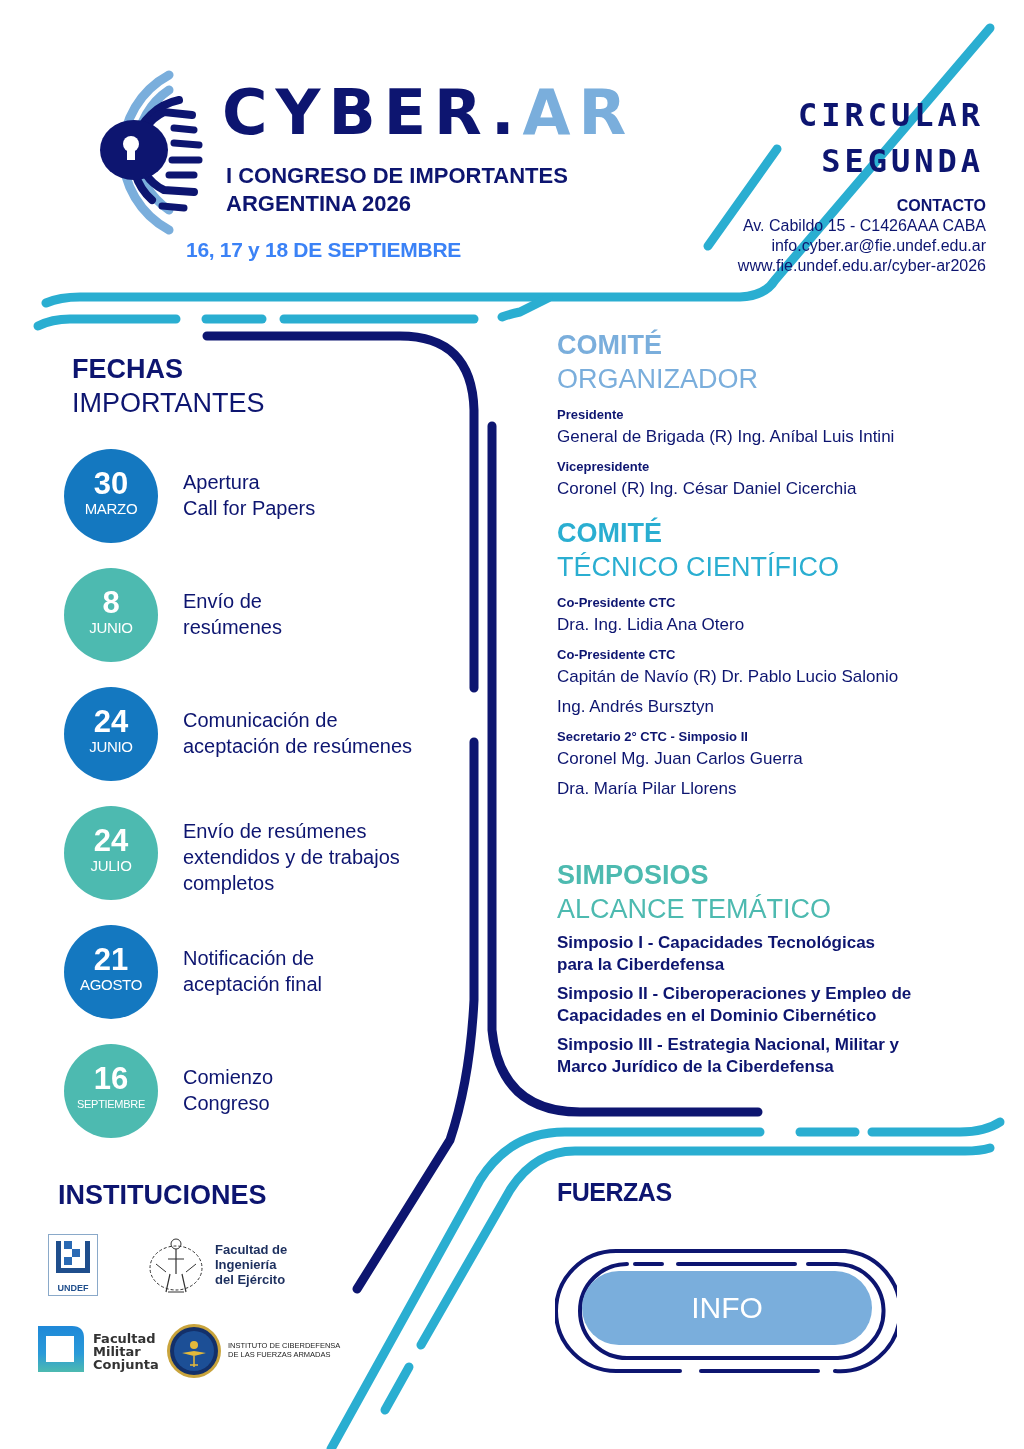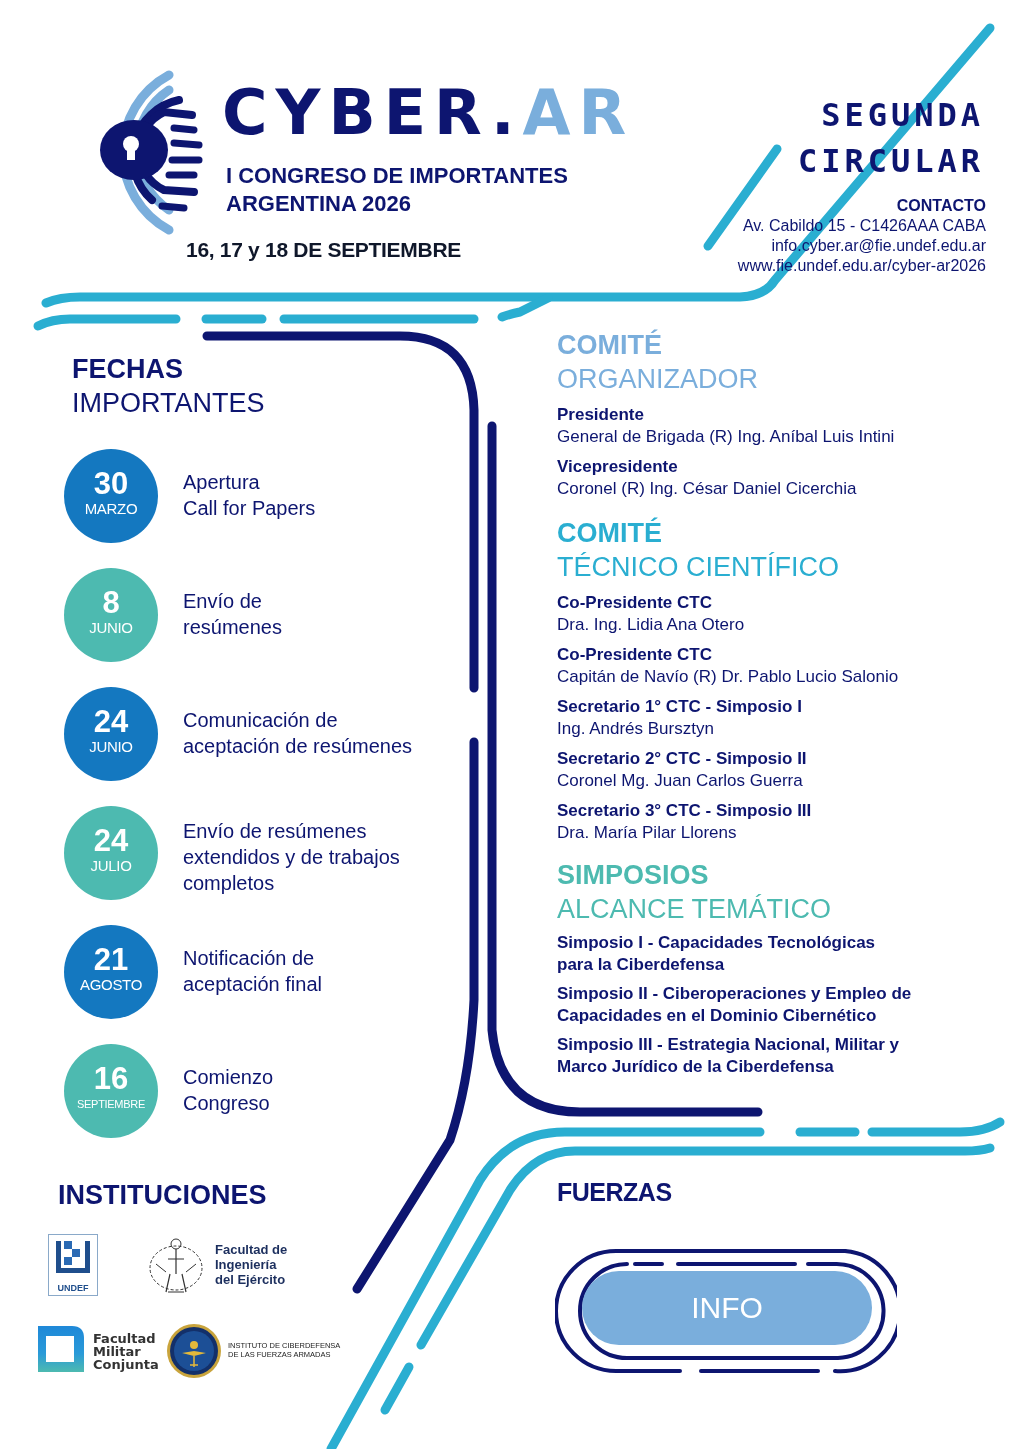--- a/index.html
+++ b/index.html
@@ -6,21 +6,21 @@
   html, body { width: 1024px; height: 1449px; background: #ffffff; overflow: hidden; }
   body { position: relative; font-family: "Liberation Sans", "DejaVu Sans", sans-serif; color: #0d1570; }
   .abs { position: absolute; }
   svg.deco { position: absolute; left: 0; top: 0; width: 1024px; height: 1449px; }
 
   
   .logo-mark { left: 44px; top: 70px; width: 180px; height: 180px; }
   .brand-title { left: 222px; top: 82px; font-family: "DejaVu Sans", sans-serif; font-size: 62px; font-weight: bold; letter-spacing: 8px; color: #0d1570; line-height: 1; }
   .brand-title .ar { color: #7aaedc; }
   .brand-sub { left: 226px; top: 162px; font-size: 22px; font-weight: bold; color: #0d1570; line-height: 28px; }
-  .brand-dates { left: 186px; top: 238px; font-size: 21px; font-weight: bold; color: #0f172a; letter-spacing: -0.3px; }
+  .brand-dates { left: 186px; top: 238px; font-size: 21px; font-weight: bold; color: #3b82f6; letter-spacing: -0.3px; }
 
   
   .circular { right: 40px; top: 92px; text-align: right; font-family: "DejaVu Sans Mono", monospace; font-weight: bold; font-size: 32px; letter-spacing: 4px; color: #0d1570; line-height: 46px; }
   .contact { right: 38px; top: 184px; text-align: right; font-size: 16px; line-height: 20px; color: #0d1570; margin-top: 12px; }
   .contact .label { font-weight: bold; font-size: 16px; }
 
   
   .sec-h { font-size: 27px; line-height: 34px; }
   .sec-h .b { font-weight: bold; display: block; }
   .sec-h .l { display: block; font-weight: normal; }
@@ -29,21 +29,21 @@
   .fechas-h { left: 72px; top: 352px; color: #0d1570; }
   .date-item { left: 64px; width: 400px; height: 96px; }
   .date-circle { position: absolute; left: 0; top: 0; width: 94px; height: 94px; border-radius: 50%; color: #fff; text-align: center; }
   .date-circle .day { display: block; font-size: 31px; font-weight: bold; line-height: 32px; margin-top: 19px; }
   .date-circle .month { display: block; font-size: 15px; line-height: 18px; letter-spacing: -0.3px; }
   .date-circle .month.small { font-size: 11px; }
   .date-desc { position: absolute; left: 119px; top: 20px; font-size: 20px; line-height: 26px; color: #0d1570; white-space: pre-line; }
 
   
   .rc { left: 557px; width: 420px; }
-  .rc .role { font-size: 17px; font-weight: bold; line-height: 22px; color: #0d1570; }
+  .rc .role { font-size: 13px; font-weight: bold; line-height: 22px; color: #0d1570; }
   .rc .person { font-size: 17px; line-height: 22px; color: #0d1570; margin-bottom: 8px; }
   .h-org { color: #7aaedc; }
   .h-ctc { color: #2aaed1; }
   .h-sim { color: #4dbab0; }
   .sim-item { font-size: 17px; font-weight: bold; line-height: 22px; color: #0d1570; margin-bottom: 7px; white-space: pre-line; }
 
   
   .inst-h { left: 58px; top: 1180px; font-size: 27px; font-weight: bold; color: #0d1570; }
   .enl-h { left: 557px; top: 1178px; font-size: 25px; font-weight: bold; color: #0d1570; letter-spacing: -0.5px; }
 
@@ -109,22 +109,22 @@
 </svg>
 
 <div class="abs brand-title"><span>CYBER.</span><span class="ar">AR</span></div>
 <div class="abs brand-sub">
   <div>I CONGRESO DE IMPORTANTES</div>
   <div>ARGENTINA 2026</div>
 </div>
 <div class="abs brand-dates">16, 17 y 18 DE SEPTIEMBRE</div>
 
 <div class="abs circular">
+  <div>CIRCULAR</div>
   <div>SEGUNDA</div>
-  <div>CIRCULAR</div>
 </div>
 
 <div class="abs contact">
   <div class="label">CONTACTO</div>
   <div>Av. Cabildo 15 - C1426AAA CABA</div>
   <div>info.cyber.ar@fie.undef.edu.ar</div>
   <div>www.fie.undef.edu.ar/cyber-ar2026</div>
 </div>
 
 <div class="abs sec-h fechas-h">
@@ -195,25 +195,23 @@
 
 <div class="abs rc" style="top:516px">
   <div class="sec-h h-ctc" style="margin-bottom:8px">
     <span class="b">COMITÉ</span>
     <span class="l">TÉCNICO CIENTÍFICO</span>
   </div>
   <div class="role">Co-Presidente CTC</div>
   <div class="person">Dra. Ing. Lidia Ana Otero</div>
   <div class="role">Co-Presidente CTC</div>
   <div class="person">Capitán de Navío (R) Dr. Pablo Lucio Salonio</div>
-  <div class="role">Secretario 1° CTC - Simposio I</div>
   <div class="person">Ing. Andrés Bursztyn</div>
   <div class="role">Secretario 2° CTC - Simposio II</div>
   <div class="person">Coronel Mg. Juan Carlos Guerra</div>
-  <div class="role">Secretario 3° CTC - Simposio III</div>
   <div class="person">Dra. María Pilar Llorens</div>
 </div>
 
 <div class="abs rc" style="top:858px">
   <div class="sec-h h-sim" style="margin-bottom:6px">
     <span class="b">SIMPOSIOS</span>
     <span class="l">ALCANCE TEMÁTICO</span>
   </div>
   <div class="sim-item">Simposio I - Capacidades Tecnológicas
 para la Ciberdefensa</div>

